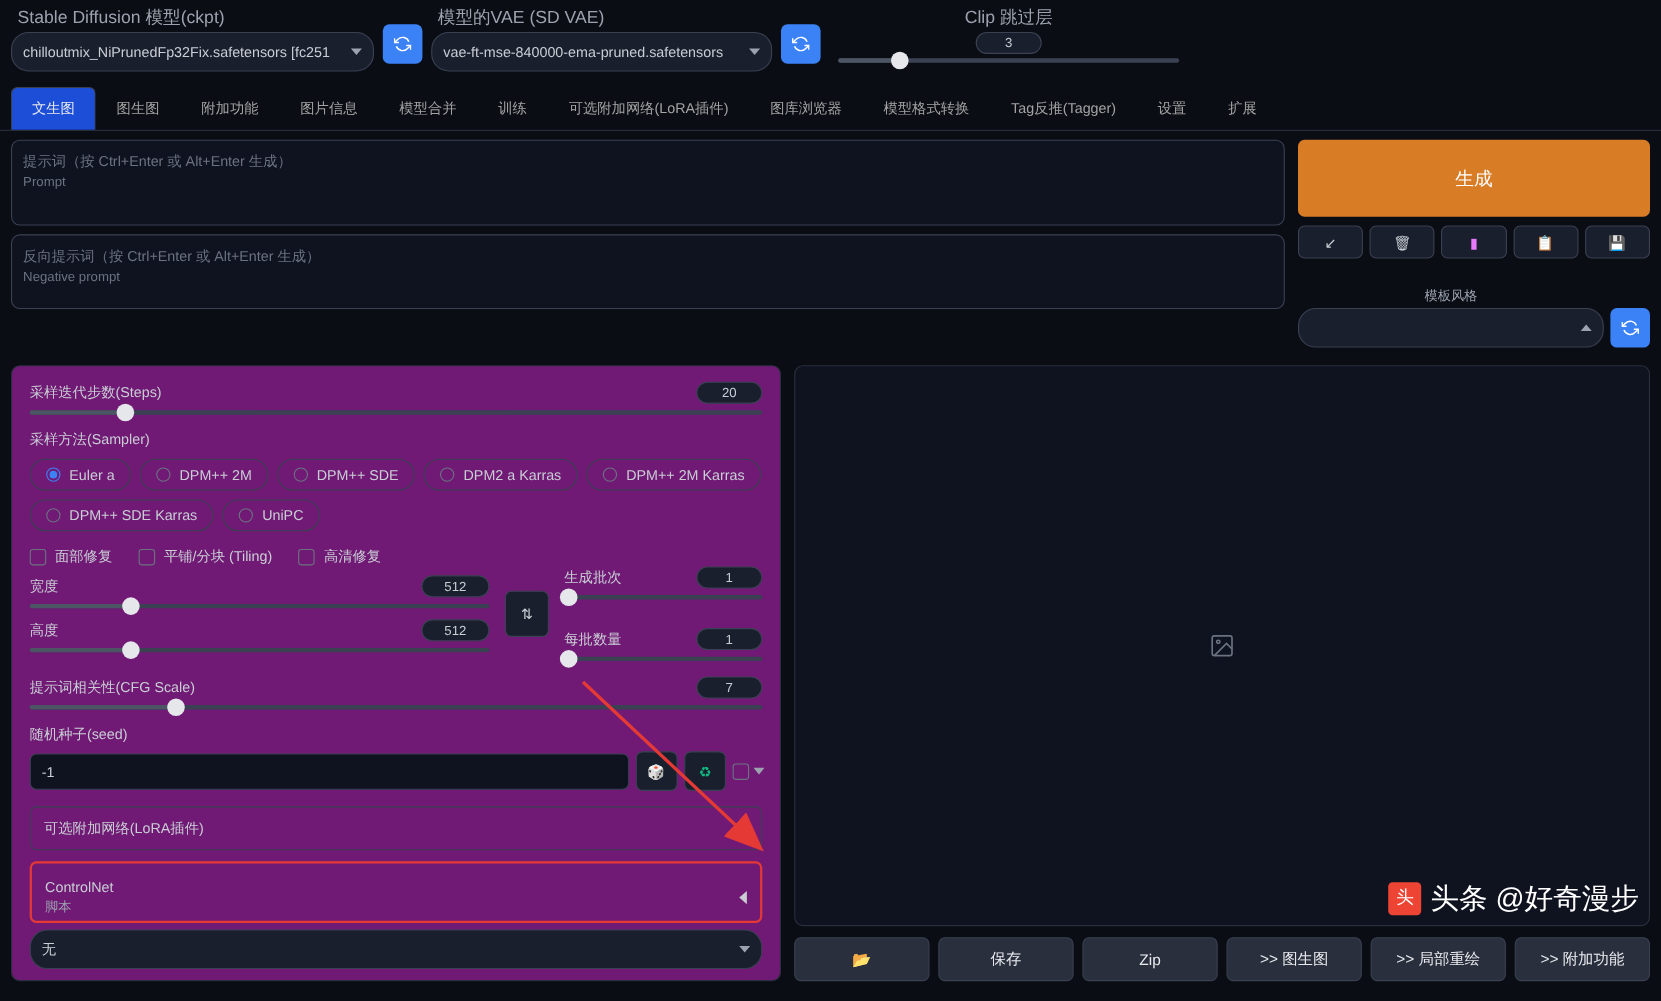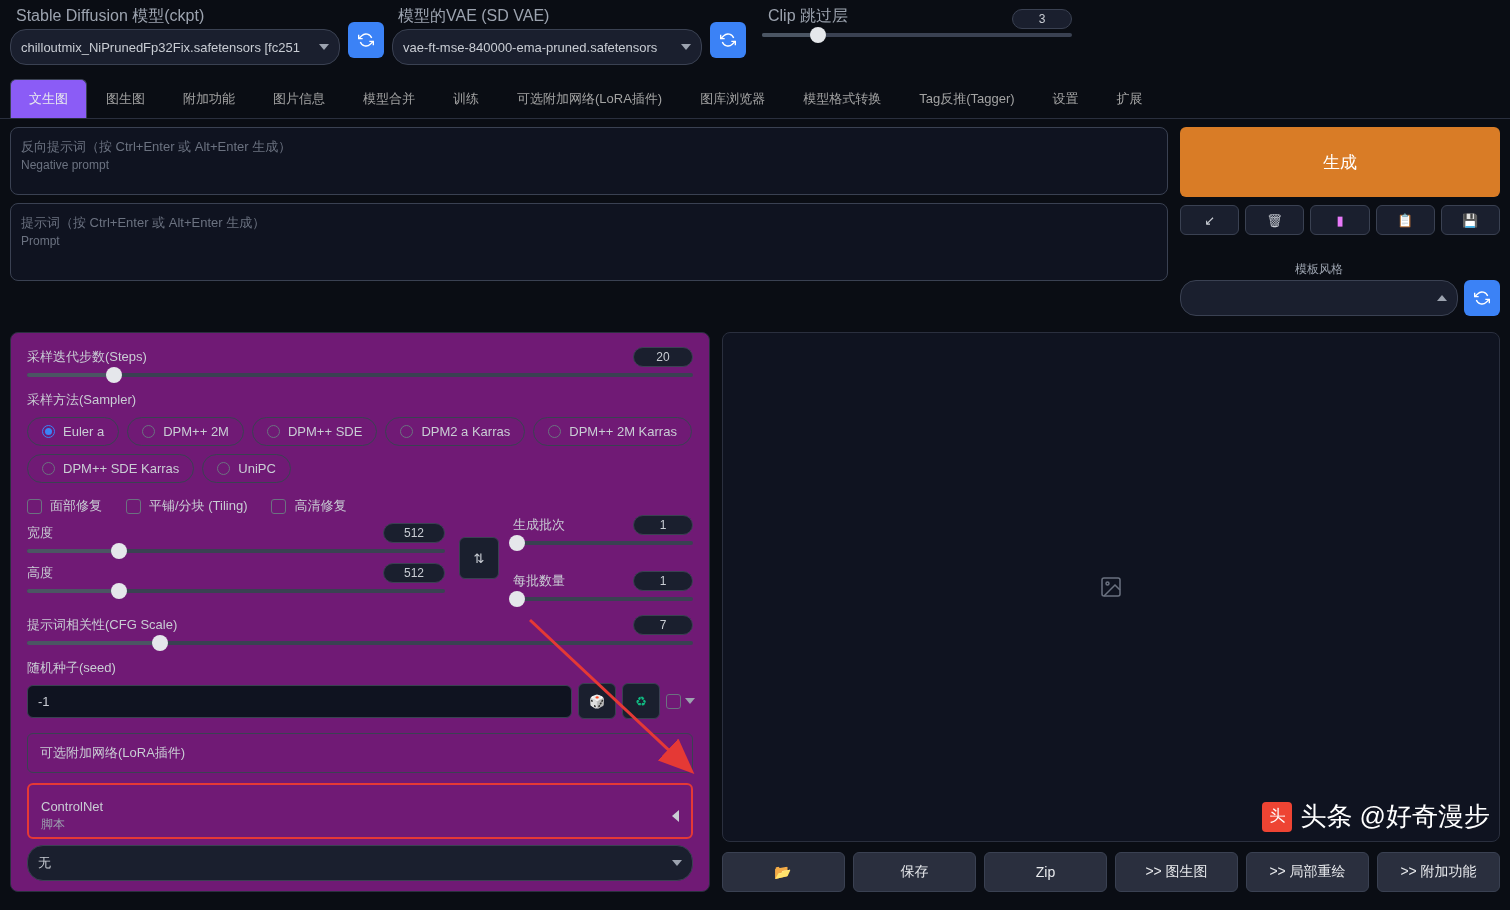--- a/index.html
+++ b/index.html
@@ -52,21 +52,21 @@
 .tab {
   padding: 10px 18px;
   color: #a3a3a3;
   cursor: pointer;
   border: 1px solid transparent;
   border-bottom: none;
   border-radius: 6px 6px 0 0;
 }
 .tab.active {
   border-color: #3a4152;
-  background: #8b5cf6;
+  background: #1d4ed8;
   color: #e8eaed;
 }
 
 .main { display: flex; gap: 12px; padding: 8px 10px; }
 .left-col { flex: 1; min-width: 0; }
 .right-col { width: 320px; flex-shrink: 0; text-align: center; }
 
 .prompt-box {
   background: #0f1320;
   border: 1px solid #3a4152;
@@ -204,21 +204,21 @@
     </div>
   </div>
   <div class="refresh-btn">
     <svg width="16" height="16" viewBox="0 0 24 24" fill="none" stroke="white" stroke-width="2">
         <path d="M1 4v6h6M23 20v-6h-6"></path>
         <path d="M20.49 9A9 9 0 0 0 5.64 5.64L1 10m22 4l-4.64 4.36A9 9 0 0 1 3.51 15"></path>
       </svg>
   </div>
 
   <div class="clipskip">
-    <div style="display:flex; justify-content:space-between; align-items:flex-end;">
+    <div style="display:flex; justify-content:space-between; align-items:center;flex-direction:column;">
       <div class="top-label">Clip 跳过层</div>
       <div class="num-badge">3</div>
     </div>
     <div class="clipskip-slider">
       <div class="slider-track">
           <div class="slider-fill" style="width:18%"></div>
           <div class="slider-thumb" style="left:18%"></div>
         </div>
     </div>
   </div>
@@ -234,27 +234,27 @@
   <div class="tab">可选附加网络(LoRA插件)</div>
   <div class="tab">图库浏览器</div>
   <div class="tab">模型格式转换</div>
   <div class="tab">Tag反推(Tagger)</div>
   <div class="tab">设置</div>
   <div class="tab">扩展</div>
 </div>
 
 <div class="main">
   <div class="left-col">
+    <div class="prompt-box h1">
+      <div class="ph1">提示词（按 Ctrl+Enter 或 Alt+Enter 生成）</div>
+      <div class="ph2">Prompt</div>
+    </div>
     <div class="prompt-box h2">
       <div class="ph1">反向提示词（按 Ctrl+Enter 或 Alt+Enter 生成）</div>
       <div class="ph2">Negative prompt</div>
-    </div>
-    <div class="prompt-box h1">
-      <div class="ph1">提示词（按 Ctrl+Enter 或 Alt+Enter 生成）</div>
-      <div class="ph2">Prompt</div>
     </div>
   </div>
   <div class="right-col">
     <div class="generate-btn">生成</div>
     <div class="icon-row">
       <div class="icon-btn">
           <span style="color:#c9cdd4">↙</span>
         </div>
       <div class="icon-btn">
           <span>🗑</span>

